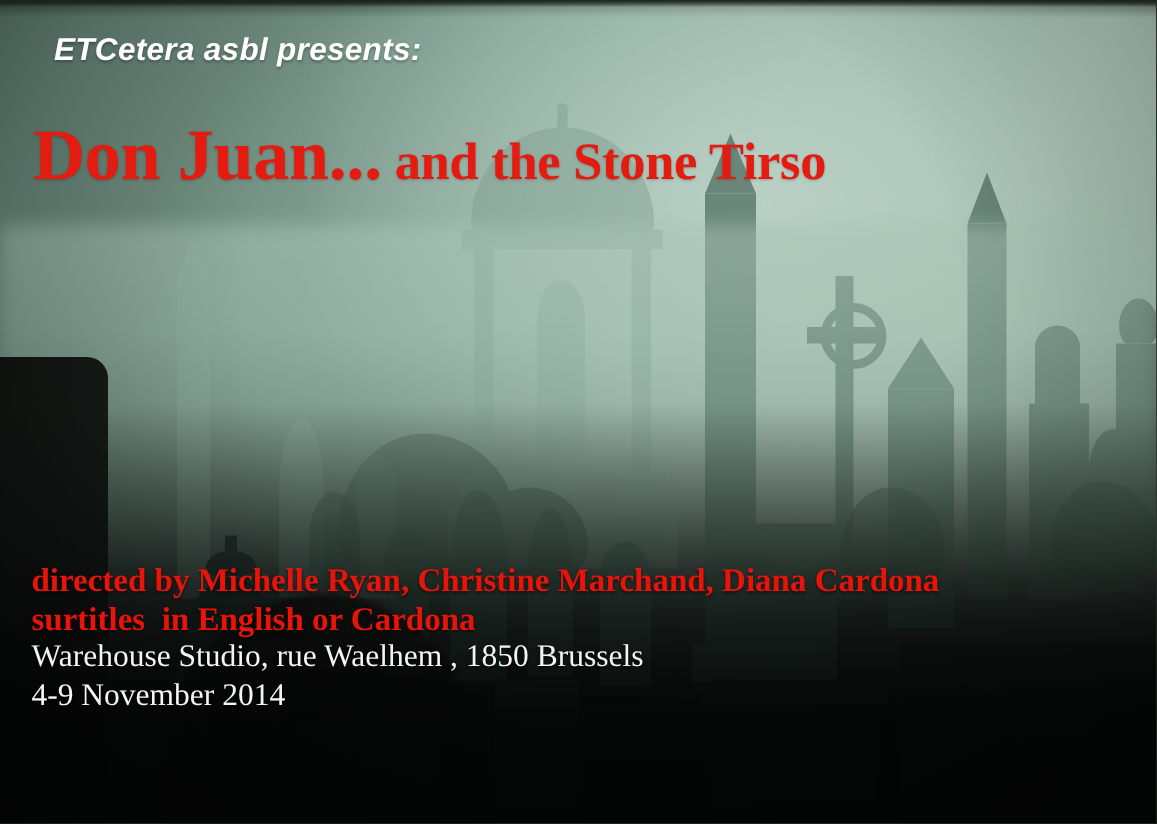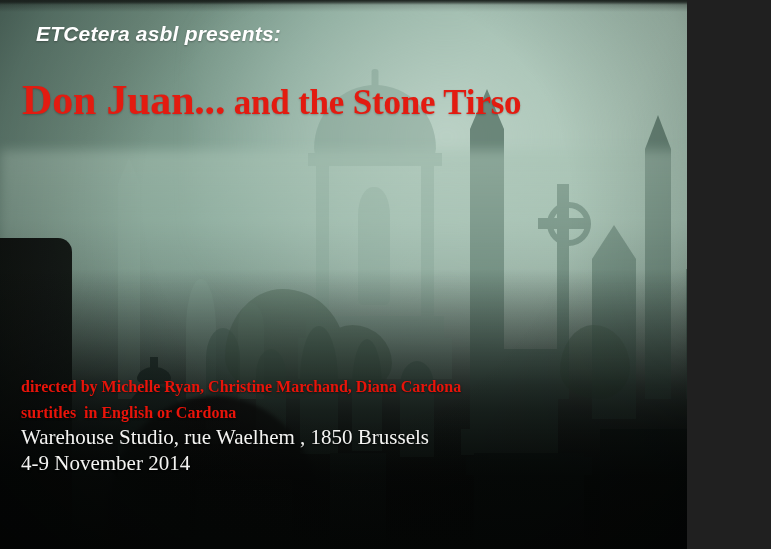--- a/index.html
+++ b/index.html
@@ -4,21 +4,21 @@
 <title>Don Juan... and the Stone Guest — Poster</title>
 <style>
   html, body {
     margin: 0;
     padding: 0;
     background: #202020;
   }
 
   #poster {
     position: relative;
-    width: 687px;
+    width: 771px;
     height: 549px;
     overflow: hidden;
     font-family: "Liberation Serif", "DejaVu Serif", serif;
     background: #0a0c0a;
     user-select: none;
   }
 
   
 
   
@@ -133,42 +133,42 @@
   }
 
   .title {
     left: 22px;
     top: 76px;
     color: #e31b10;
     font-weight: bold;
     letter-spacing: -0.2px;
     text-shadow: 0 1px 2px rgba(0,0,0,0.22);
   }
-  .title .big   { font-size: 42px; }
+  .title .big   { font-size: 48px; }
   .title .small { font-size: 35px; }
 
   .byline {
     left: 26px;
     top: 148px;
     color: #e31b10;
     font-weight: bold;
     font-size: 27px;
     text-shadow: 0 1px 2px rgba(0,0,0,0.25);
   }
 
   .credits {
     position: absolute;
     left: 21px;
     top: 374px;
     line-height: 25.5px;
   }
   .credits .red {
     color: #e8140a;
     font-weight: bold;
-    font-size: 16px;
+    font-size: 22px;
     text-shadow: 0 1px 2px rgba(0,0,0,0.55);
     white-space: pre;
   }
   .credits .white {
     color: #f4f4f2;
     font-size: 21px;
     font-weight: normal;
     text-shadow: 0 1px 2px rgba(0,0,0,0.70);
     white-space: pre;
   }

